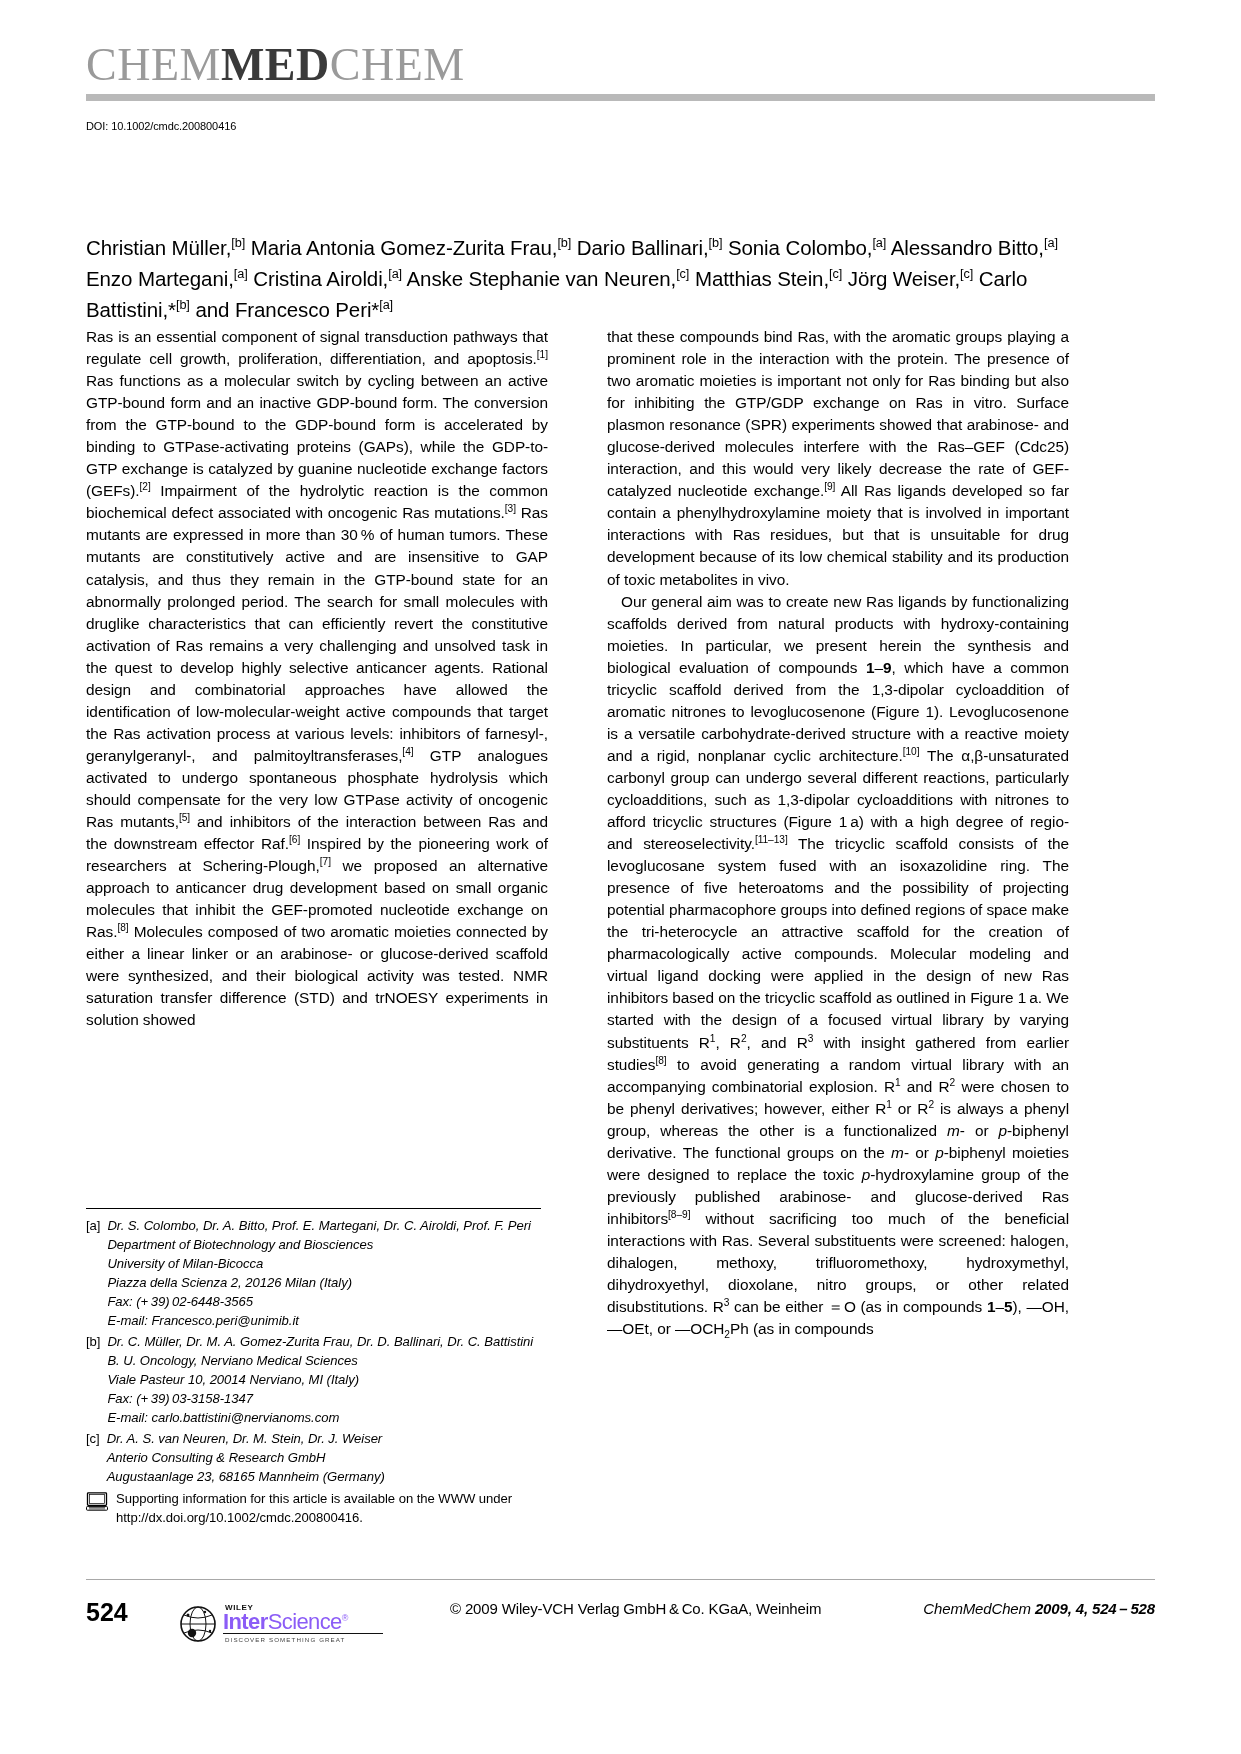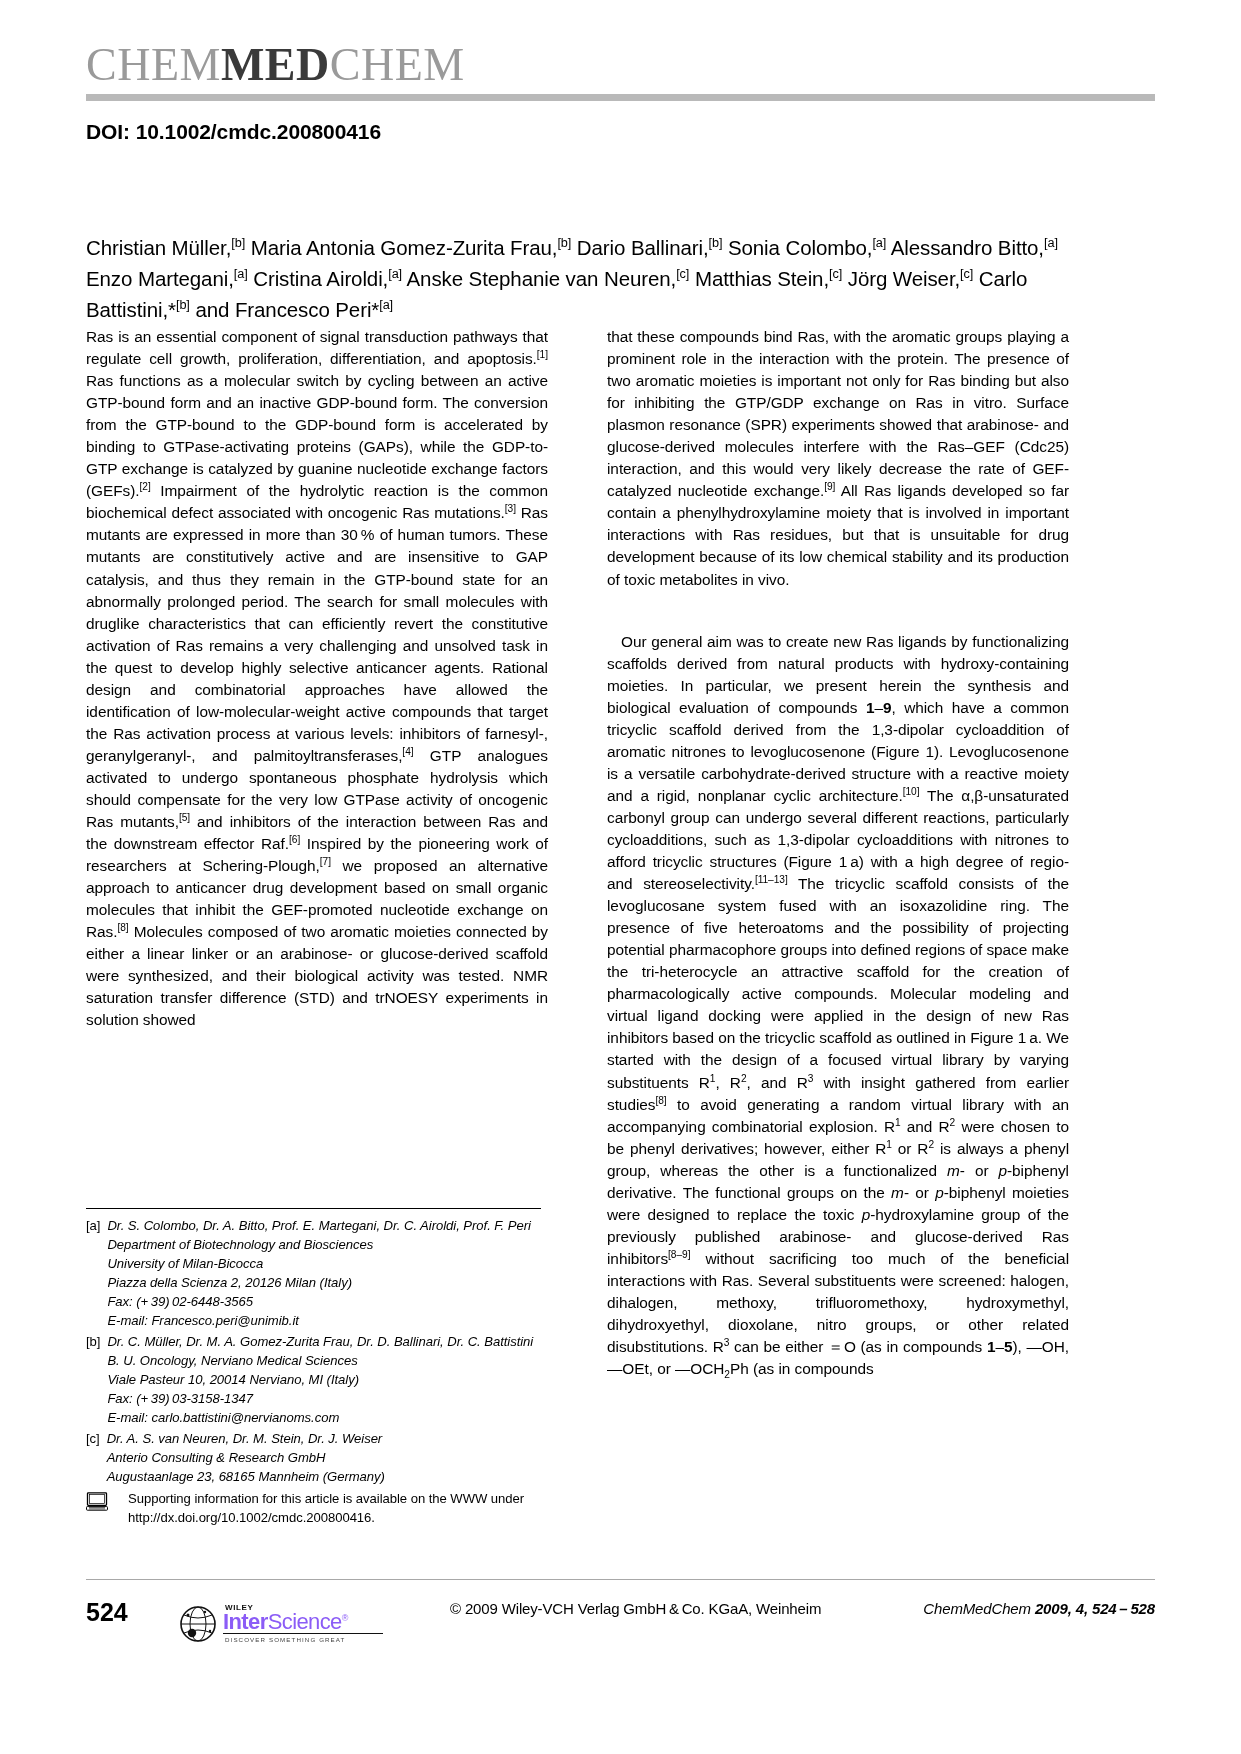--- a/index.html
+++ b/index.html
@@ -23,21 +23,21 @@
     font-size:46px;letter-spacing:0.5px;line-height:1;
     color:#9a9a9a;white-space:nowrap;
   }
   .masthead-title .mid{color:#3a3a3a;font-weight:bold;}
   .masthead-rule{
     margin-top:6px;height:7px;background:#b9b9b9;width:1069px;
   }
   
   .doi{
     position:absolute;left:86px;top:116px;
-    font-size:21px;font-weight:bold;letter-spacing:-0.1px;
+    font-size:11px;font-weight:normal;letter-spacing:-0.1px;
   }
   .article-title{
     position:absolute;left:86px;top:140px;width:1000px;
     font-size:30px;font-weight:bold;line-height:1.32;
     letter-spacing:-0.3px;
   }
   .authors{
     position:absolute;left:86px;top:228px;width:1010px;
     font-size:20.5px;line-height:1.52;letter-spacing:-0.1px;
   }
@@ -46,38 +46,38 @@
   .col{
     position:absolute;top:322px;width:462px;
     font-size:15.4px;line-height:1.432;
     text-align:justify;
     letter-spacing:-0.05px;
     hyphens:none;
   }
   .col.left{left:86px;}
   .col.right{left:607px;}
   .col p{margin:0;}
-  .col p.indent{text-indent:14px;margin-top:40px;}
+  .col p.indent{text-indent:14px;}
   .col sup{font-size:0.66em;vertical-align:super;line-height:0;}
   .col sub{font-size:0.66em;vertical-align:sub;line-height:0;}
   .col b{font-weight:bold;}
   
   .footnotes{
     position:absolute;left:86px;top:1204px;width:462px;
     font-size:13.1px;line-height:1.452;letter-spacing:-0.05px;
   }
   .fn-rule{width:455px;height:1px;background:#000;margin-bottom:7px;}
   .fn{
     display:flex;gap:7px;margin-bottom:2px;
   }
   .fn-mark{flex:0 0 auto;font-style:normal;}
   .fn-body{font-style:italic;flex:1 1 auto;}
   .fn-body div{white-space:nowrap;font-style:italic;}
   .si{
-    display:flex;gap:20px;margin-top:4px;align-items:flex-start;
+    display:flex;gap:8px;margin-top:4px;align-items:flex-start;
   }
   .si-icon{flex:0 0 auto;width:22px;height:19px;margin-top:2px;}
   .si-text{font-size:13.1px;line-height:1.42;}
   
   .footer-rule{
     position:absolute;left:86px;top:1575px;width:1069px;height:1px;background:#a8a8a8;
   }
   .footer{
     position:absolute;left:86px;top:1592px;width:1069px;height:48px;
   }

